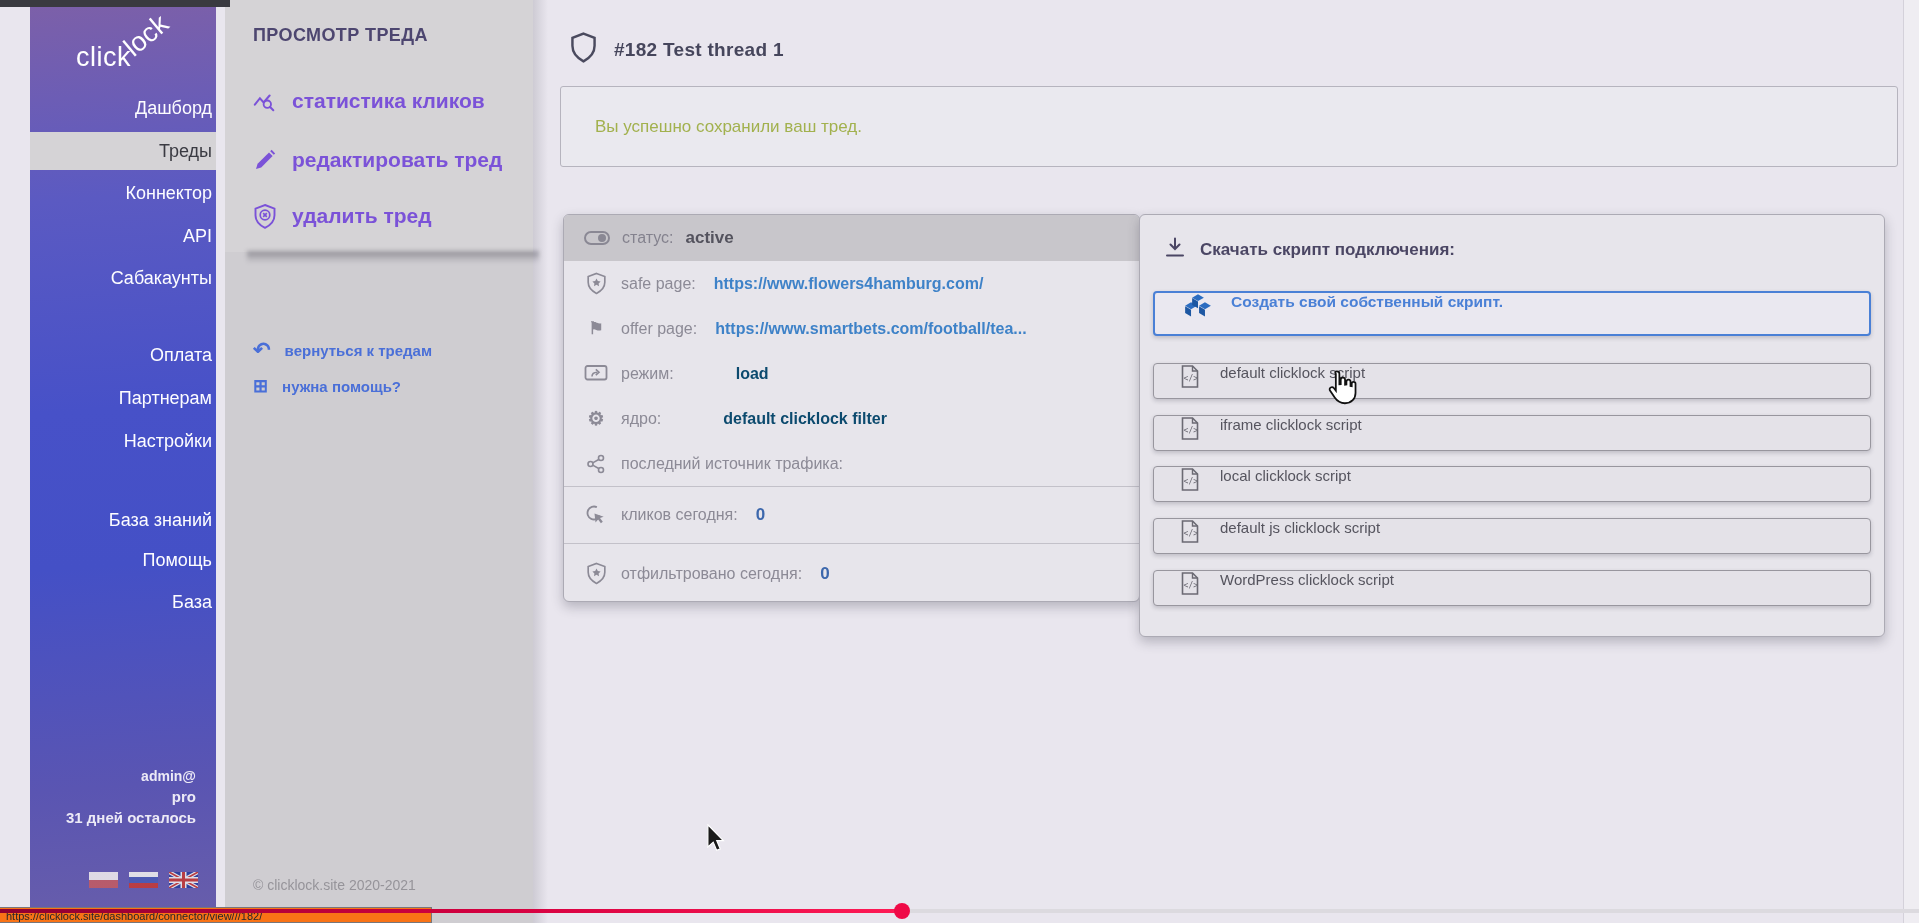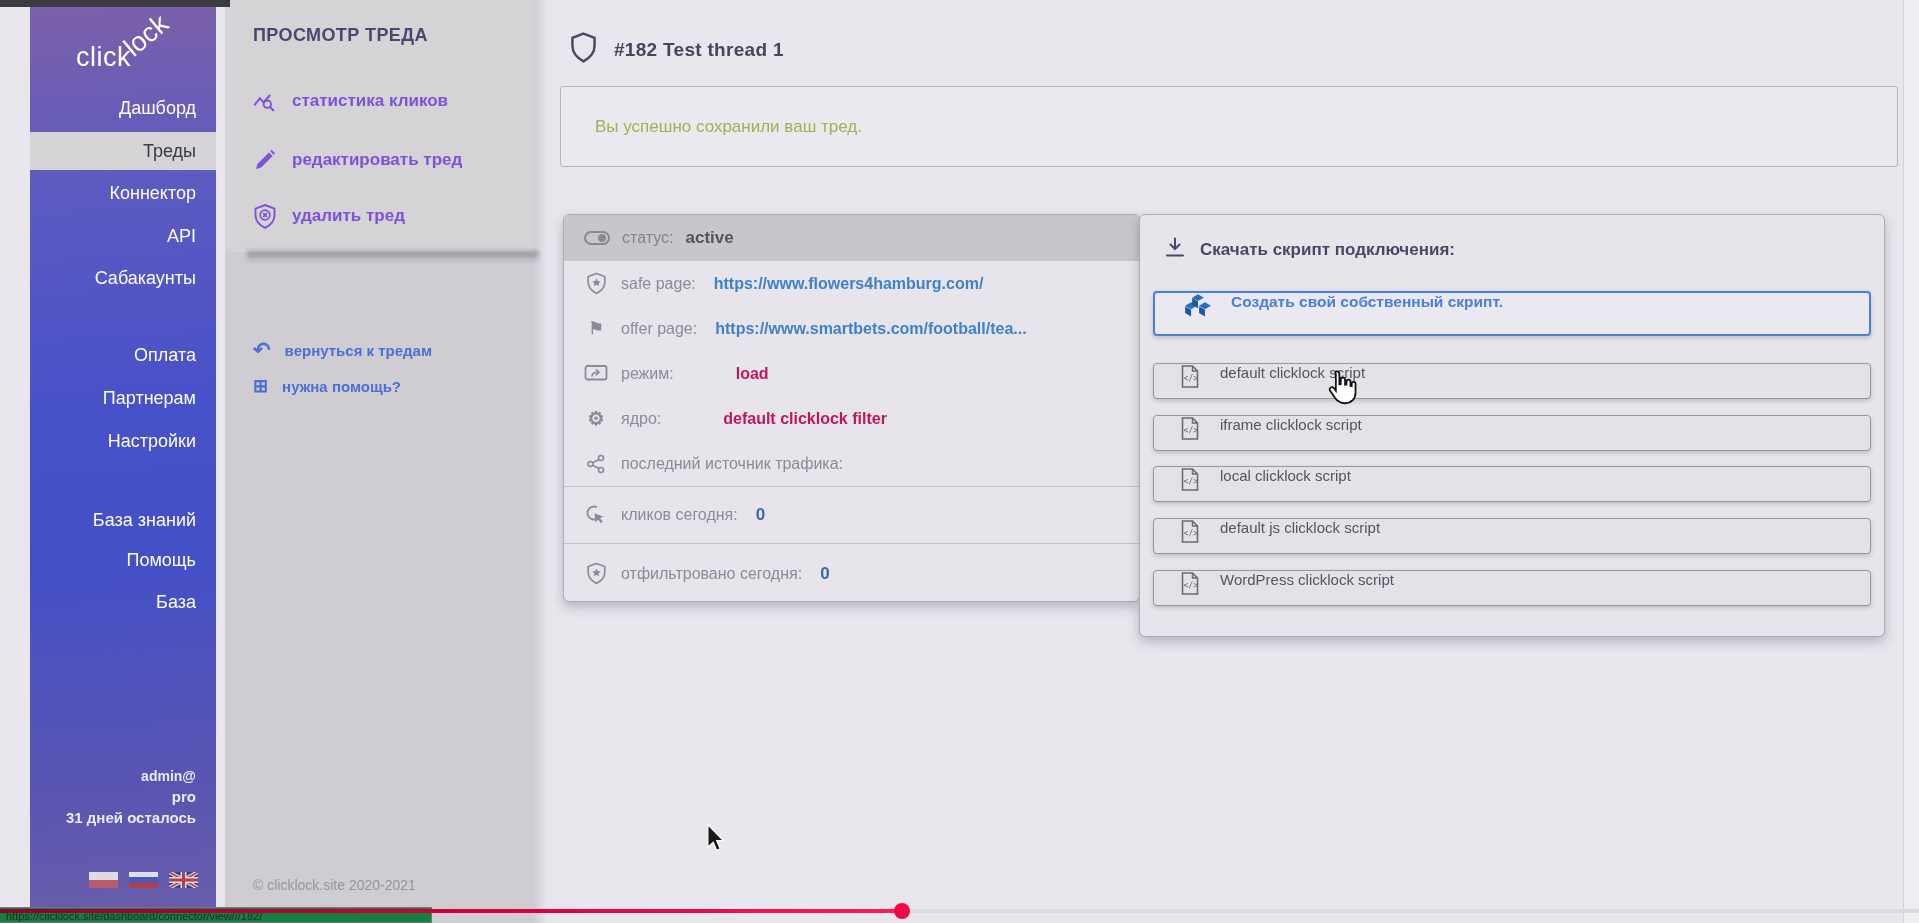--- a/index.html
+++ b/index.html
@@ -14,40 +14,40 @@
   #sidebar {
     position:absolute; left:0; top:0; width:186px; height:908px; z-index:2;
     background:linear-gradient(176deg,#7d60a8 0%, #5b5ac2 22%, #4751c8 45%, #4450c6 62%, #5a55b2 86%, #675dab 100%);
     margin-left:30px;
   }
   .logo { position:absolute; top:22px; right:6px; width:140px; height:70px; color:#fff; }
   .logo-click { position:absolute; left:6px; top:20px; font-size:27px; letter-spacing:.5px; }
   .logo-lock  { position:absolute; left:68px; top:10px; font-size:27px; transform:rotate(-40deg); transform-origin:left bottom; display:inline-block; }
   .nav-item {
     position:absolute; left:0; right:0; height:38px; line-height:38px;
-    text-align:right; padding-right:20px; color:#fdfdff; font-size:18px; cursor:pointer;
+    text-align:right; padding-right:4px; color:#fdfdff; font-size:18px; cursor:pointer;
   }
   .nav-item.active { background:#d5d3d6; color:#3a3a42; }
   .account { position:absolute; right:0; left:0; text-align:right; padding-right:20px; color:#eceaf6; font-weight:bold; }
   #acc-email { top:768px; font-size:14px; }
   #acc-plan  { top:788px; font-size:15px;padding-left:20px; }
   #acc-days  { top:809px; font-size:15px; }
   .flags { position:absolute; top:872px; right:18px; display:flex; gap:11px; }
   .flag { width:29px; height:16px; display:inline-block; opacity:.92; cursor:pointer; }
   .flag-pl { background:linear-gradient(180deg,#e9e5e9 50%, #bf5b66 50%); }
   .flag-ru { background:linear-gradient(180deg,#eaeaec 33%, #4a5ab4 33%, #4a5ab4 66%, #c03b3b 66%); }
 
   
   #column2 { position:absolute; left:225px; top:0; width:308px; height:923px; background:#cfcdd1; z-index:1; }
   .col2-upper { position:absolute; left:0; top:0; right:0; height:252px; background:#d5d3d6; }
   .shadow-band { position:absolute; left:22px; right:-6px; top:251px; height:12px;
     background:linear-gradient(180deg, rgba(45,45,58,.38), rgba(45,45,58,0)); filter:blur(2px); }
   .menu-title { position:absolute; left:28px; top:25px; font-size:18px; font-weight:bold; color:#4d4670; letter-spacing:.4px; }
   .menu-item { position:absolute; left:28px; height:30px; display:flex; align-items:center; gap:15px;
-    color:#7b52d8; font-weight:bold; font-size:17px; cursor:pointer; }
+    color:#7b52d8; font-weight:bold; font-size:21px; cursor:pointer; }
   .col2-link { position:absolute; left:28px; height:24px; display:flex; align-items:center; gap:14px;
     color:#4a6fd8; font-weight:bold; font-size:15px; cursor:pointer; }
   .glyph-ic { font-weight:bold; }
   .col2-footer { position:absolute; left:28px; top:877px; color:#96949a; font-size:14px; }
 
   
   #main { position:absolute; left:533px; top:0; right:0; height:923px; background:#e9e6ee; }
   .main-left-shadow { position:absolute; left:0; top:0; width:15px; height:100%;
     background:linear-gradient(90deg, rgba(40,40,55,.14), rgba(40,40,55,0)); }
   .page-head { position:absolute; left:37px; top:32px; display:flex; align-items:center; gap:17px; }
@@ -62,42 +62,42 @@
   #status-card { left:30px; top:214px; width:577px; height:388px; overflow:hidden; }
   .sc-header { height:46px; background:#c8c6cb; display:flex; align-items:center; padding-left:20px; gap:12px; }
   .sc-status-label { color:#84828e; font-size:16px; }
   .sc-status-value { color:#54535e; font-size:17px; font-weight:bold; }
   .toggle-pill { width:26px; height:14px; border:2px solid #8a8894; border-radius:8px; position:relative; display:inline-block; }
   .toggle-pill::after { content:""; position:absolute; right:2px; top:1px; width:8px; height:8px; border-radius:50%; background:#8a8894; }
   .sc-row { height:45px; display:flex; align-items:center; padding-left:20px; gap:13px; font-size:16px; }
   .sc-ic { width:24px; display:flex; justify-content:center; align-items:center; color:#8c8a96; }
   .sc-label { color:#8c8a96; white-space:nowrap; }
   .sc-link { color:#3e82c8; font-weight:bold; margin-left:5px; white-space:nowrap; cursor:pointer; }
-  .sc-strong { color:#be185d; font-weight:bold; margin-left:5px; white-space:nowrap;padding-left:44px; }
+  .sc-strong { color:#0c4a6e; font-weight:bold; margin-left:5px; white-space:nowrap;padding-left:44px; }
   .sc-stat { border-top:1px solid #c3c1c9; display:flex; align-items:center; padding-left:20px; gap:13px; font-size:16px; }
   .sc-stat-1 { height:57px; } .sc-stat-2 { height:60px;gap:13px; }
   .sc-num { color:#3c67ac; font-weight:bold; font-size:17px; margin-left:5px; }
 
   #download-card { left:606px; top:214px; width:746px; height:423px; }
   .dc-header { position:absolute; left:24px; top:21px; display:flex; align-items:center; gap:14px;
     color:#4b4664; font-weight:bold; font-size:17px; }
   .dc-btn { position:absolute; left:13px; right:13px; border-radius:4px; cursor:pointer;
     display:flex; align-items:flex-start; box-shadow:0 2px 4px rgba(50,50,70,.22); }
   .dc-primary { top:76px; height:45px; border:2px solid #4a80d6; background:#eae8f0;
     color:#4a80d6; font-weight:bold; font-size:15.5px; }
   .dc-primary .btn-ic { margin-left:28px; margin-right:18px; }
   .dc-gray { height:36px; border:1px solid #98969e; background:#e4e2e8; color:#55545e; font-size:15px; }
   .dc-gray .btn-ic { margin-left:26px; margin-right:20px; display:flex; align-items:center; }
   .dc-g1{top:148px;} .dc-g2{top:200px;} .dc-g3{top:251px;} .dc-g4{top:303px;} .dc-g5{top:355px;}
 
   #scrollbar { position:absolute; right:0; top:0; width:16px; height:923px; background:#efedf2; border-left:1px solid #d4d1da; z-index:2; }
 
   
   #url-tooltip { position:absolute; left:0; top:907px; width:432px; height:16px; z-index:8;
-    background:#15803d; border:1px solid #77767c; border-left:none; font-size:11px; color:#26262a;
+    background:#f97316; border:1px solid #77767c; border-left:none; font-size:11px; color:#26262a;
     padding:2px 6px 0 6px; white-space:nowrap; overflow:hidden; }
   #vp-track { position:absolute; left:0; top:909px; width:100%; height:4px; background:#dcdadf; z-index:9; }
   #vp-fill { height:100%; width:47%; background:linear-gradient(90deg,#8f0030,#d40040 55%,#ff1a55); }
   #vp-knob { position:absolute; top:903px; left:47%; width:16px; height:16px; margin-left:-8px;
     border-radius:50%; background:#ef0a47; z-index:10; }
 
   .cursor { position:absolute; z-index:20; pointer-events:none; }
 </style>
 </head>
 <body>

